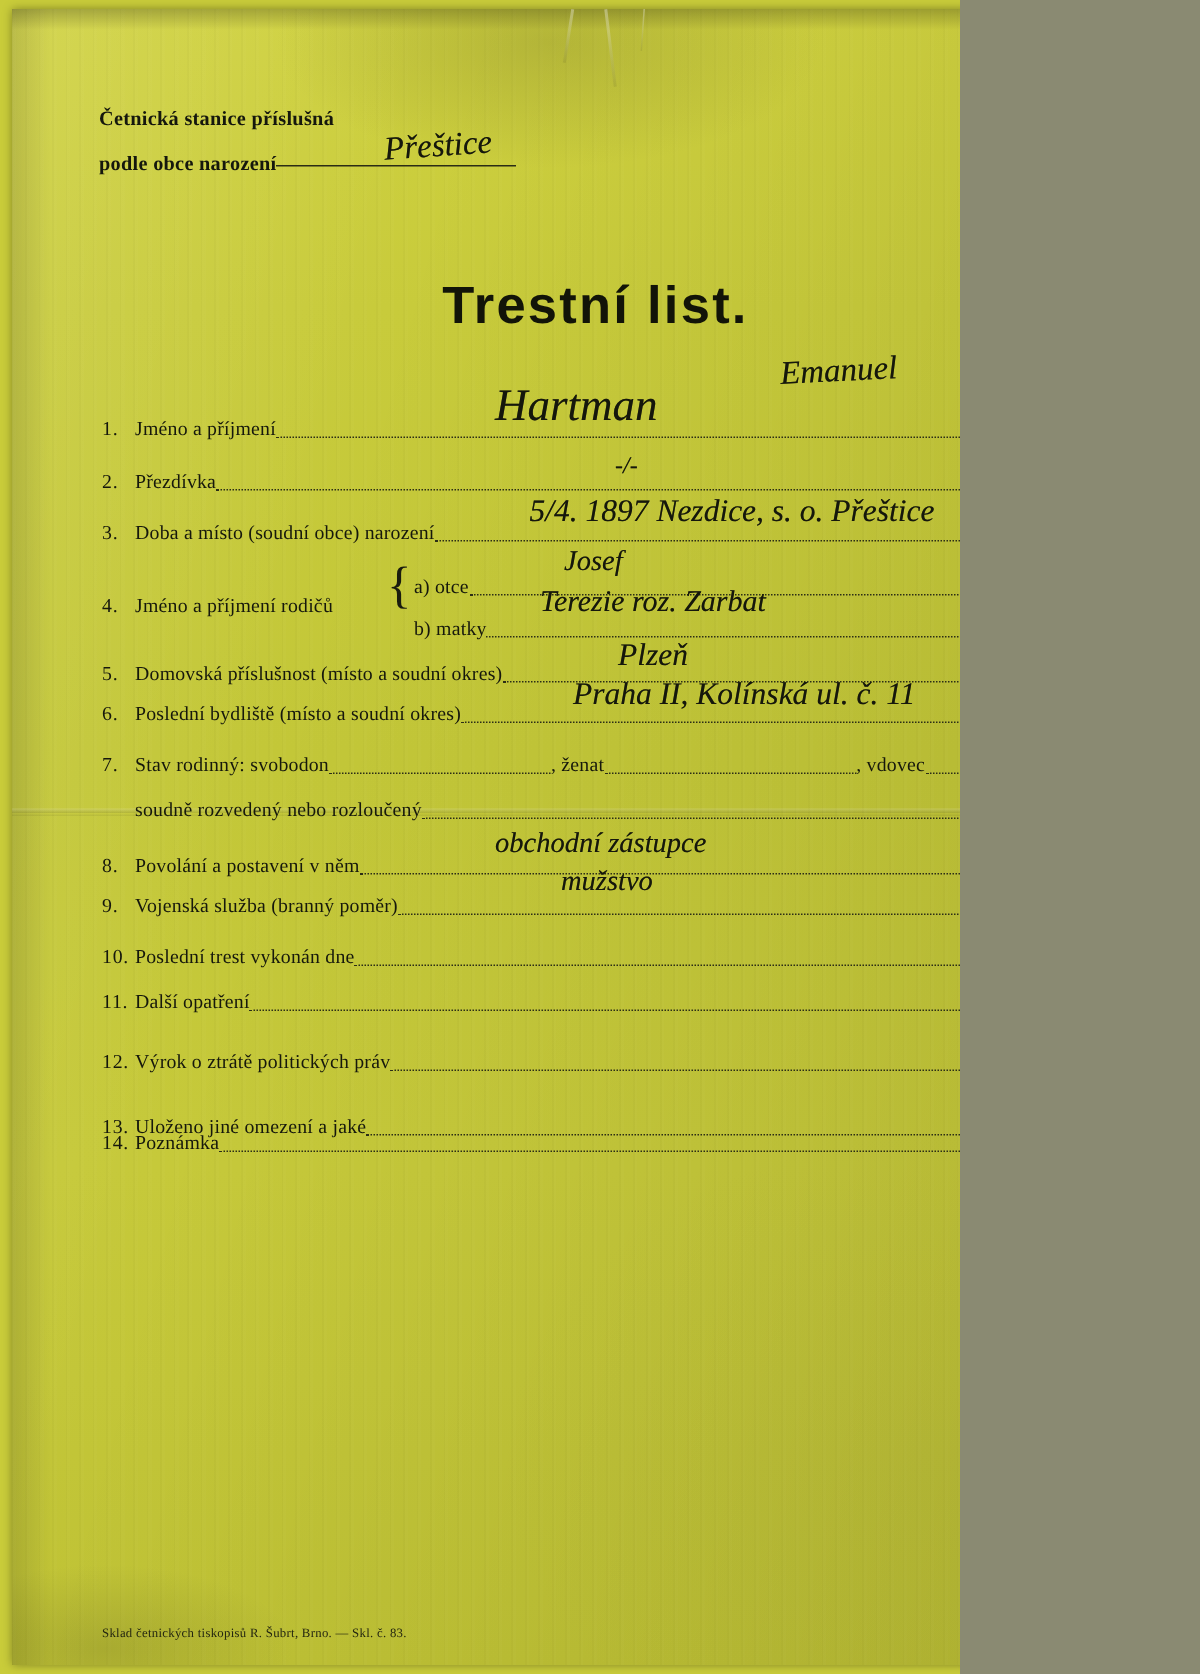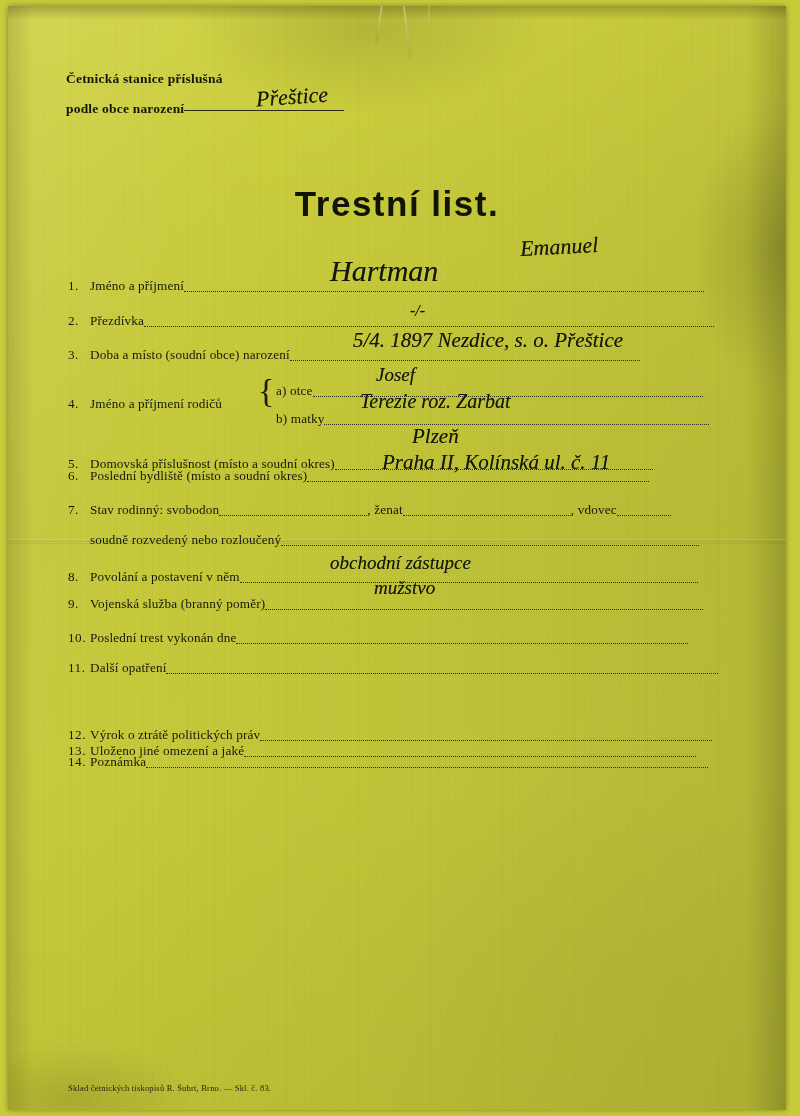--- a/index.html
+++ b/index.html
@@ -2,21 +2,21 @@
 <html lang="cs"><head>
 <meta charset="utf-8">
 <style>
   html, body {
     margin: 0;
     padding: 0;
     background: #8a8a72;
   }
   #page {
     position: relative;
-    width: 800px;
+    width: 640px;
     height: 1116px;
     overflow: hidden;
     background: #c9cc3a;
     font-family: "Liberation Serif", serif;
   }
 
   
   .sheet {
     position: absolute;
     left: 8px;
@@ -212,21 +212,21 @@
       <div class="brace" style="left:250px; top:368px;">{</div>
       <div class="row" style="left:268px; top:377px; width:430px;">
         <span class="lbl">a) otce</span><span class="dots" style="width:390px;"></span>
       </div>
       <div class="hw" style="left:368px; top:358px; font-size:19px;">Josef</div>
       <div class="row" style="left:268px; top:405px; width:430px;">
         <span class="lbl">b) matky</span><span class="dots" style="width:385px;"></span>
       </div>
       <div class="hw" style="left:352px; top:384px; font-size:20px;">Terezie roz. Zarbat</div>
 
-      <div class="row" style="top:435px;margin-top:15px;">
+      <div class="row" style="top:435px;">
         <span class="num">5.</span><span class="lbl">Domovská příslušnost (místo a soudní okres)</span><span class="dots" style="width:318px;"></span>
       </div>
       <div class="hw" style="left:404px; top:418px; font-size:21px;">Plzeň</div>
 
       <div class="row" style="top:462px;">
         <span class="num">6.</span><span class="lbl">Poslední bydliště (místo a soudní okres)</span><span class="dots" style="width:342px;"></span>
       </div>
       <div class="hw" style="left:374px; top:444px; font-size:21px;">Praha II, Kolínská ul. č. 11</div>
 
       <div class="row" style="top:496px;">
@@ -247,21 +247,21 @@
       <div class="hw" style="left:366px; top:571px; font-size:19px;text-align:right;">mužstvo</div>
 
       <div class="row" style="top:624px;">
         <span class="num">10.</span><span class="lbl">Poslední trest vykonán dne</span><span class="dots" style="width:452px;"></span>
       </div>
 
       <div class="row" style="top:654px;">
         <span class="num">11.</span><span class="lbl">Další opatření</span><span class="dots" style="width:552px;"></span>
       </div>
 
-      <div class="row" style="top:721px;">
+      <div class="row" style="top:694px;">
         <span class="num">12.</span><span class="lbl">Výrok o ztrátě politických práv</span><span class="dots" style="width:452px;"></span>
       </div>
 
       <div class="row" style="top:717px;margin-top:20px;">
         <span class="num">13.</span><span class="lbl">Uloženo jiné omezení a jaké</span><span class="dots" style="width:452px;"></span>
       </div>
 
       <div class="row" style="top:748px;">
         <span class="num">14.</span><span class="lbl">Poznámka</span><span class="dots" style="width:562px;"></span>
       </div>

